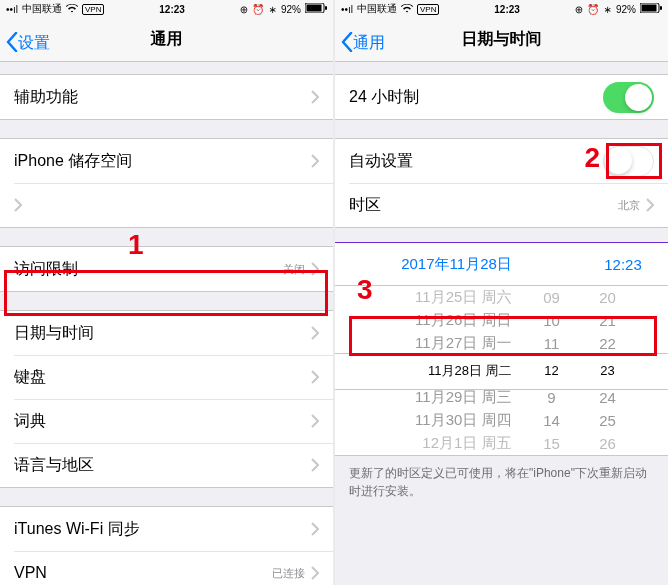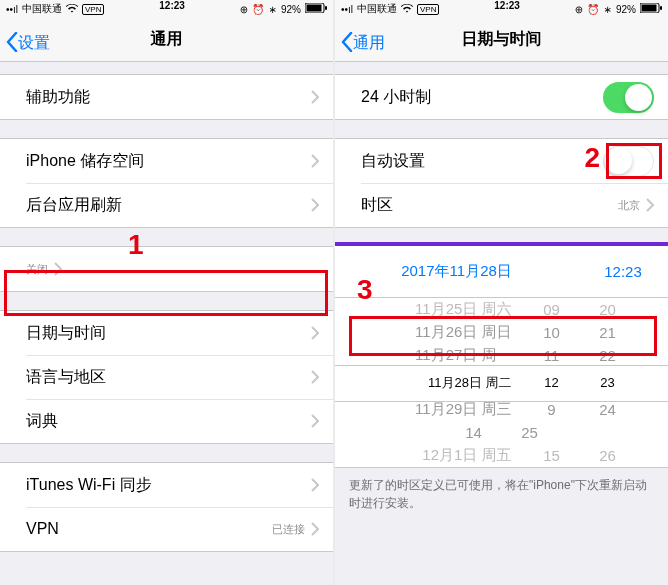--- a/index.html
+++ b/index.html
@@ -1,41 +1,41 @@
 <!DOCTYPE html>
 <html><head>
 <meta charset="utf-8">
 <style>
 * { margin:0; padding:0; box-sizing:border-box; -webkit-font-smoothing:antialiased; }
 body { font-family:-apple-system,"Helvetica Neue",Arial,sans-serif; background:#eaeaea; width:668px; height:585px; overflow:hidden; }
 .screens { display:flex; gap:2px; }
 .phone { width:333px; height:585px; background:#efeff4; display:flex; flex-direction:column; position:relative; }
-.statusbar { height:18px; background:#f7f7f8; display:flex; justify-content:space-between; padding:0 6px; font-size:10px; font-weight:400;gap:8px; }
+.statusbar { height:18px; background:#f7f7f8; display:flex; align-items:center; justify-content:space-between; padding:0 6px; font-size:10px; font-weight:400;gap:8px; }
 .sb-left, .sb-right { display:flex; align-items:center; gap:4px; }
 .sb-center { font-weight:600; }
 .navbar { height:44px; background:#f7f7f8; border-bottom:1px solid #c8c7cc; display:flex; align-items:center; position:relative; }
 .nav-back { color:#007aff; display:flex; align-items:center; padding-left:6px; font-size:16px; cursor:pointer;margin-top:8px; }
 .nav-back svg { width:12px; height:20px; }
 .nav-title { position:absolute; left:0; right:0; text-align:center; font-size:16px; font-weight:600; pointer-events:none; }
 .content { flex:1; overflow-y:auto; background:#efeff4; }
-.group { margin-top:18px; background:#fff; border-top:1px solid #c8c7cc; border-bottom:1px solid #c8c7cc;padding-left:12px; }
+.group { margin-top:18px; background:#fff; border-top:1px solid #c8c7cc; border-bottom:1px solid #c8c7cc; }
 .group.first { margin-top:12px; }
 .row { min-height:44px; display:flex; align-items:center; padding:0 14px; position:relative; cursor:pointer; }
 .row + .row::before { content:""; position:absolute; left:14px; right:0; top:0; height:1px; background:#c8c7cc; transform:scaleY(.5); transform-origin:top; }
 .row-label { flex:1; font-size:16px; color:#000; }
 .row-value { font-size:11px; color:#8e8e93; margin-right:6px; }
 .chevron { color:#c7c7cc; }
 .chevron svg { width:8px; height:14px; display:block; }
 .switch { width:51px; height:31px; border-radius:16px; position:relative; transition:.2s; }
 .switch.on { background:#4cd964; }
 .switch.off { background:#fff; border:1.5px solid #e5e5e5; }
 .switch .knob { width:27px; height:27px; border-radius:50%; background:#fff; position:absolute; top:2px; box-shadow:0 2px 4px rgba(0,0,0,.2); }
 .switch.on .knob { right:2px; }
 .switch.off .knob { left:1px; top:.5px; }
-.datebar { background:#fff; height:56px; display:flex; align-items:center; border-top:4px solid #6d28d9; border-bottom:1px solid #c8c7cc; }
+.datebar { background:#fff; height:44px; display:flex; align-items:center; border-top:1px solid #6d28d9; border-bottom:1px solid #c8c7cc; }
 .datebar-date { flex:1; text-align:center; color:#007aff; font-size:15px; }
 .datebar-time { width:90px; text-align:center; color:#007aff; font-size:15px; }
 .picker { background:#fff; height:170px; position:relative; overflow:hidden; border-bottom:1px solid #c8c7cc; }
 .picker-rows { position:absolute; inset:0; display:flex; flex-direction:column; justify-content:center; }
 .prow { height:28px; display:flex; align-items:center; justify-content:center; gap:16px; font-size:15px; color:#bbb; }
 .prow.sel { color:#000; font-size:13px; height:36px; }
 .prow.near { color:#999; }
 .prow span.d { width:140px; text-align:right; padding-right:4px; white-space:nowrap; }
 .prow span.h { width:40px; text-align:center; }
 .prow span.m { width:40px; text-align:center; }
@@ -104,57 +104,65 @@
     <div class="group">
       <div class="row">
         <div class="row-label">iPhone 储存空间</div>
         <span class="chevron">
               <svg viewBox="0 0 8 14">
                 <path d="M1 1l6 6-6 6" stroke="#c7c7cc" stroke-width="2" fill="none"></path>
               </svg>
             </span>
       </div>
       <div class="row">
-        <div class="row-label">后台应用刷新</div>
-        <span class="chevron">
-              <svg viewBox="0 0 8 14">
-                <path d="M1 1l6 6-6 6" stroke="#c7c7cc" stroke-width="2" fill="none"></path>
-              </svg>
-            </span>
-      </div>
-    </div>
-    <div class="group">
-      <div class="row">
+        <span class="chevron">
+              <svg viewBox="0 0 8 14">
+                <path d="M1 1l6 6-6 6" stroke="#c7c7cc" stroke-width="2" fill="none"></path>
+              </svg>
+            </span>
+      </div>
+    </div>
+    <div class="group">
+      <div class="row">
+        <div class="row-label">访问限制</div>
         <div class="row-value">关闭</div>
         <span class="chevron">
               <svg viewBox="0 0 8 14">
                 <path d="M1 1l6 6-6 6" stroke="#c7c7cc" stroke-width="2" fill="none"></path>
               </svg>
             </span>
       </div>
     </div>
     <div class="group">
       <div class="row">
         <div class="row-label">日期与时间</div>
         <span class="chevron">
               <svg viewBox="0 0 8 14">
                 <path d="M1 1l6 6-6 6" stroke="#c7c7cc" stroke-width="2" fill="none"></path>
               </svg>
             </span>
       </div>
       <div class="row">
+        <div class="row-label">键盘</div>
+        <span class="chevron">
+              <svg viewBox="0 0 8 14">
+                <path d="M1 1l6 6-6 6" stroke="#c7c7cc" stroke-width="2" fill="none"></path>
+              </svg>
+            </span>
+      </div>
+      <div class="row">
+        <div class="row-label">词典</div>
+        <span class="chevron">
+              <svg viewBox="0 0 8 14">
+                <path d="M1 1l6 6-6 6" stroke="#c7c7cc" stroke-width="2" fill="none"></path>
+              </svg>
+            </span>
+      </div>
+      <div class="row">
         <div class="row-label">语言与地区</div>
-        <span class="chevron">
-              <svg viewBox="0 0 8 14">
-                <path d="M1 1l6 6-6 6" stroke="#c7c7cc" stroke-width="2" fill="none"></path>
-              </svg>
-            </span>
-      </div>
-      <div class="row">
-        <div class="row-label">词典</div>
         <span class="chevron">
               <svg viewBox="0 0 8 14">
                 <path d="M1 1l6 6-6 6" stroke="#c7c7cc" stroke-width="2" fill="none"></path>
               </svg>
             </span>
       </div>
     </div>
     <div class="group">
       <div class="row">
         <div class="row-label">iTunes Wi-Fi 同步</div>
@@ -274,20 +282,21 @@
               <span class="d">11月28日 周二</span>
               <span class="h">12</span>
               <span class="m">23</span>
             </div>
         <div class="prow near">
               <span class="d">11月29日 周三</span>
               <span class="h">9</span>
               <span class="m">24</span>
             </div>
         <div class="prow near">
+              <span class="d">11月30日 周四</span>
               <span class="h">14</span>
               <span class="m">25</span>
             </div>
         <div class="prow">
               <span class="d">12月1日 周五</span>
               <span class="h">15</span>
               <span class="m">26</span>
             </div>
       </div>
     </div>

